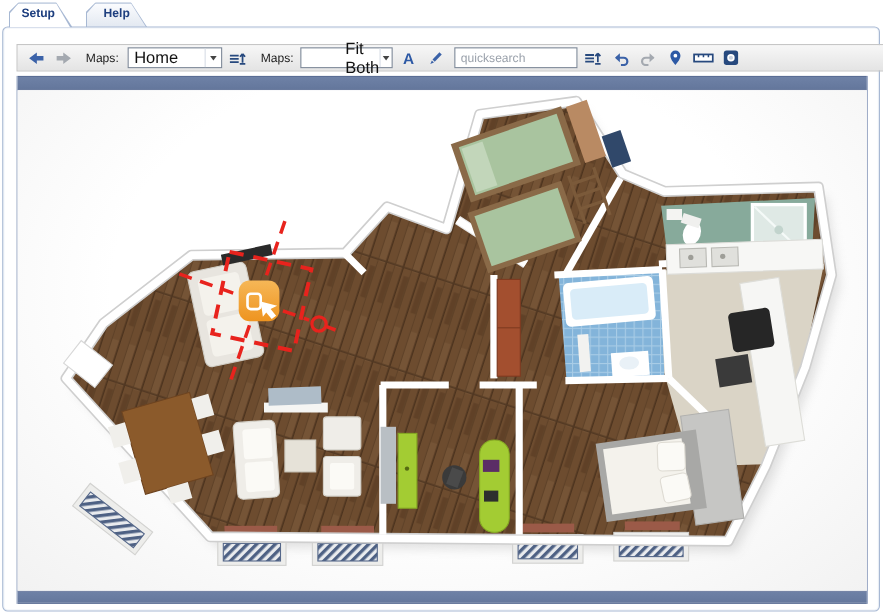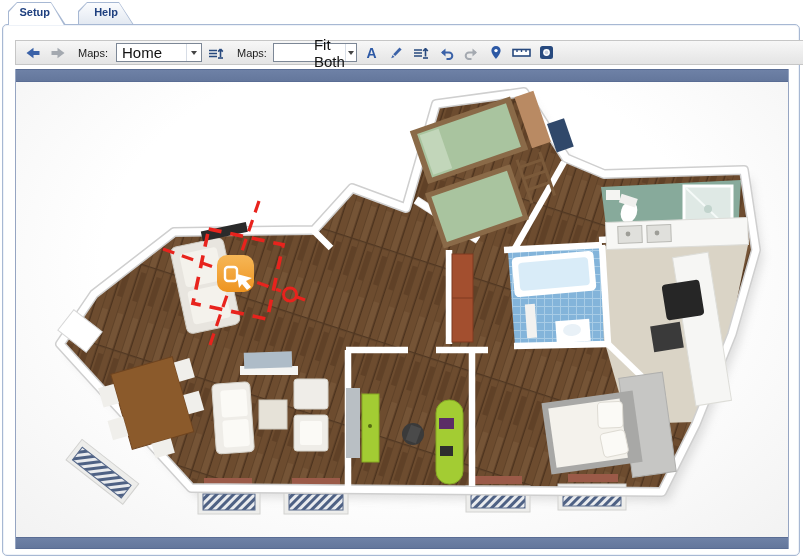--- a/index.html
+++ b/index.html
@@ -126,20 +126,21 @@
       </span>
       <span class="tb-btn">
         <span class="font-a">A</span>
       </span>
       <span class="tb-btn">
         <svg width="16" height="15" viewBox="0 0 16 15">
           <path d="M5.2 9.2 L11.5 2.6 L13.6 4.6 L7.2 11.1 Z" fill="#3b62a8"></path>
           <path d="M4.6 10 L6.5 11.9 L3.2 13.2 Z" fill="#3b62a8"></path>
           </svg>
       </span>
+      <input id="search" type="text" placeholder="quicksearch" style="">
       <span class="tb-btn">
         <svg width="16" height="14" viewBox="0 0 16 14">
           <path d="M1 4 H9 M1 7 H9 M1 10 H9" stroke="#27497e" stroke-width="1.6"></path>
           <path d="M12.5 10.5 V3.5 M12.5 2.5 L10.2 5 M12.5 2.5 L14.8 5" stroke="#27497e" stroke-width="1.6" fill="none"></path>
           <path d="M10 12 h5" stroke="#27497e" stroke-width="1.6"></path>
           </svg>
       </span>
       <span class="tb-btn">
         <svg width="17" height="14" viewBox="0 0 17 14">
           <path d="M4 6.5 h7 a3.3 3.3 0 0 1 0 6.6 h-2.5" fill="none" stroke="#3b62a8" stroke-width="2"></path>

